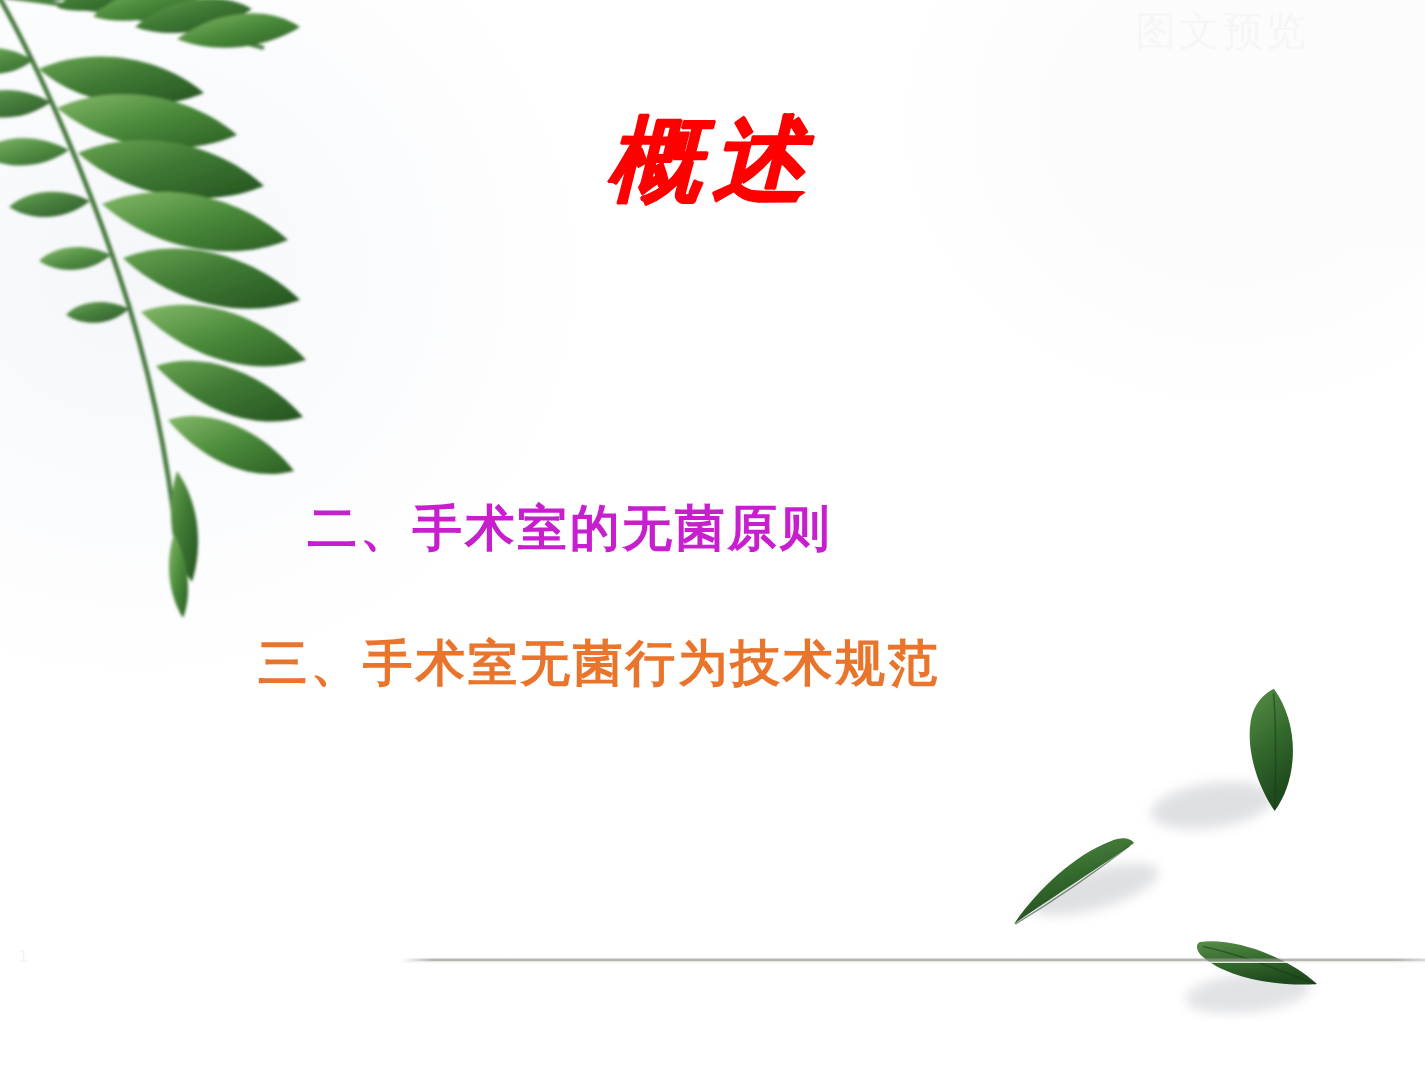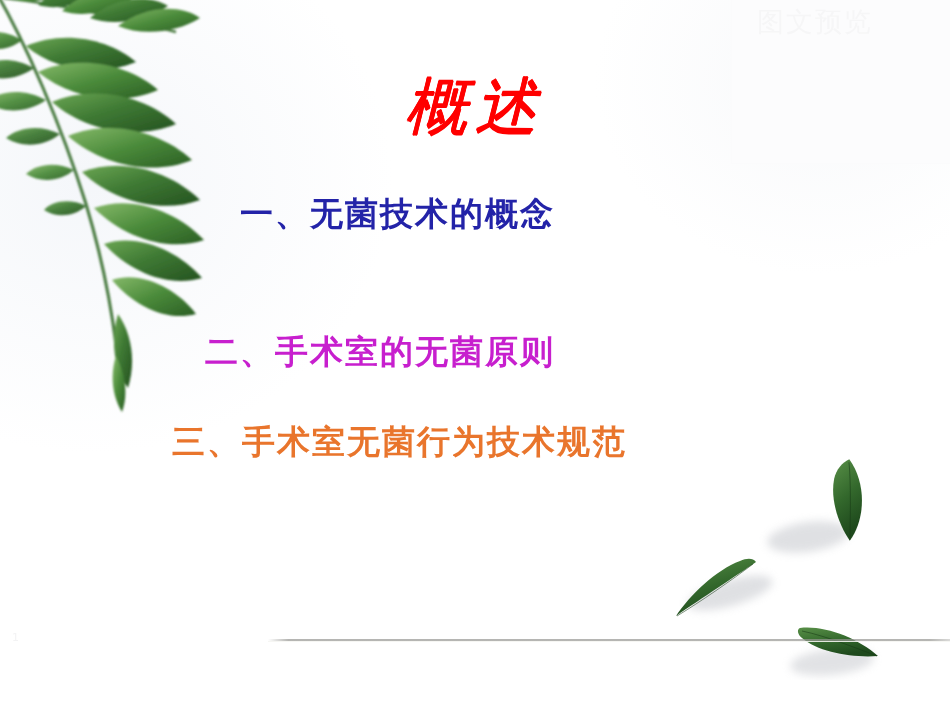--- a/index.html
+++ b/index.html
@@ -104,21 +104,21 @@
 
   
   .slide-title {
     position: absolute;
     left: 0;
     top: 74px;
     width: 950px;
     text-align: center;
     font-family: "DejaVu Serif", "Liberation Serif", serif;
     font-size: 62px;
-    font-weight: 400;
+    font-weight: 700;
     font-style: italic;
     letter-spacing: 8px;
     color: #ff0000;
     line-height: 1.08;
     white-space: nowrap;
     text-shadow: 0.6px 0 0 currentColor, -0.6px 0 0 currentColor,
                  0 0.6px 0 currentColor, 0 -0.6px 0 currentColor;
   }
 
   .bullet {
@@ -229,19 +229,18 @@
       <path d="M 162 191 C 186 196, 216 208, 237 216" stroke="#173b16" stroke-width="1" fill="none" opacity="0.55"></path>
     </g>
   </svg>
 
   <div class="baseline-rule"></div>
 
   <div class="page-number">1</div>
 
   <div class="slide-title">概述</div>
 
-  <div class="bullet bullet-1">一、无菌技术的概念</div>
 
   <div class="bullet bullet-2">二、手术室的无菌原则</div>
 
   <div class="bullet bullet-3">三、手术室无菌行为技术规范</div>
 
 </div>
 
 </body></html>

